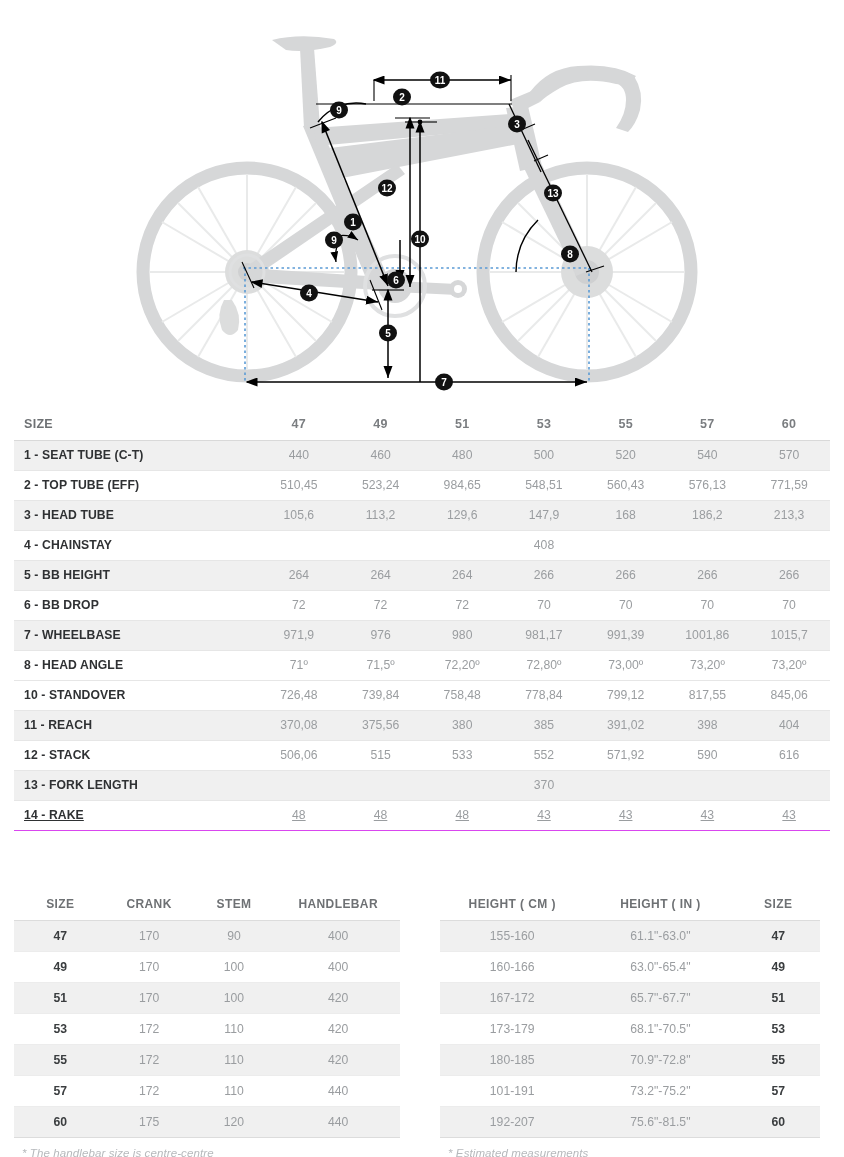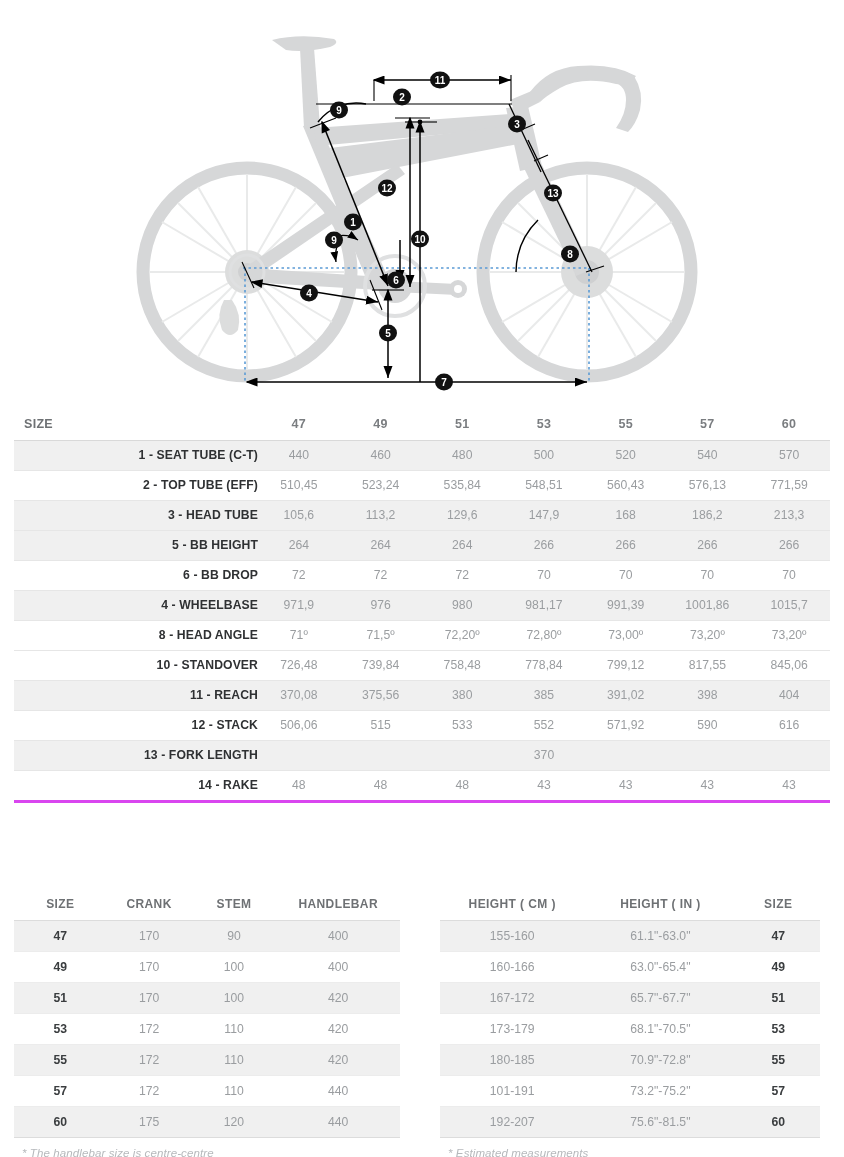--- a/index.html
+++ b/index.html
@@ -26,28 +26,28 @@
   }
   table.geo thead th {
     color:#7a7d80; font-weight:700; font-size:12.5px;
     letter-spacing:.3px; height:32px; line-height:32px;
     border-bottom: 1px solid #d9d9d9;
   }
   table.geo thead th.lab {
     text-align:left; padding-left:10px; color:#6e7174; font-weight:700;
   }
   table.geo tbody td.lab {
-    text-align:right; padding-left:10px;
+    text-align:left; padding-left:10px;
     color:#2f3133; font-weight:700; font-size:12.2px; letter-spacing:.1px;
   }
   table.geo tbody td.val { color:#9a9da0; font-weight:400; font-size:12.2px; }
   table.geo tbody tr.odd { background:#f0f0f0; }
   table.geo tbody tr.even { background:#ffffff; }
   table.geo tbody tr td { border-bottom: 1px solid #e6e6e6; }
-  table.geo tbody tr:last-child td { border-bottom: 3px solid #d946ef; }
+  table.geo tbody tr:last-child td { border-bottom: 1px solid #d946ef; text-decoration: underline; }
 
   
   .bot-left  { position:absolute; left:14px;  top:888px; width:386px; }
   .bot-right { position:absolute; left:440px; top:888px; width:380px; }
   table.mini { width:100%; border-collapse:collapse; table-layout:fixed; }
   table.mini th {
     color:#6e7174; font-weight:700; font-size:12px; letter-spacing:.4px;
     height:30px; line-height:30px; text-align:center;
     border-bottom:1px solid #dcdcdc;
   }
@@ -308,36 +308,40 @@
             <td class="val">480</td>
             <td class="val">500</td>
             <td class="val">520</td>
             <td class="val">540</td>
             <td class="val">570</td>
           </tr>
           <tr class="even">
             <td class="lab">2 - TOP TUBE (EFF)</td>
             <td class="val">510,45</td>
             <td class="val">523,24</td>
-            <td class="val">535,84</td>
+            <td class="val">984,65</td>
             <td class="val">548,51</td>
             <td class="val">560,43</td>
             <td class="val">576,13</td>
             <td class="val">771,59</td>
           </tr>
           <tr class="odd">
             <td class="lab">3 - HEAD TUBE</td>
             <td class="val">105,6</td>
             <td class="val">113,2</td>
             <td class="val">129,6</td>
             <td class="val">147,9</td>
             <td class="val">168</td>
             <td class="val">186,2</td>
             <td class="val">213,3</td>
           </tr>
+          <tr class="even">
+            <td class="lab">4 - CHAINSTAY</td>
+            <td class="val" colspan="7">408</td>
+          </tr>
           <tr class="odd">
             <td class="lab">5 - BB HEIGHT</td>
             <td class="val">264</td>
             <td class="val">264</td>
             <td class="val">264</td>
             <td class="val">266</td>
             <td class="val">266</td>
             <td class="val">266</td>
             <td class="val">266</td>
           </tr>
@@ -345,21 +349,21 @@
             <td class="lab">6 - BB DROP</td>
             <td class="val">72</td>
             <td class="val">72</td>
             <td class="val">72</td>
             <td class="val">70</td>
             <td class="val">70</td>
             <td class="val">70</td>
             <td class="val">70</td>
           </tr>
           <tr class="odd">
-            <td class="lab">4 - WHEELBASE</td>
+            <td class="lab">7 - WHEELBASE</td>
             <td class="val">971,9</td>
             <td class="val">976</td>
             <td class="val">980</td>
             <td class="val">981,17</td>
             <td class="val">991,39</td>
             <td class="val">1001,86</td>
             <td class="val">1015,7</td>
           </tr>
           <tr class="even">
             <td class="lab">8 - HEAD ANGLE</td>

